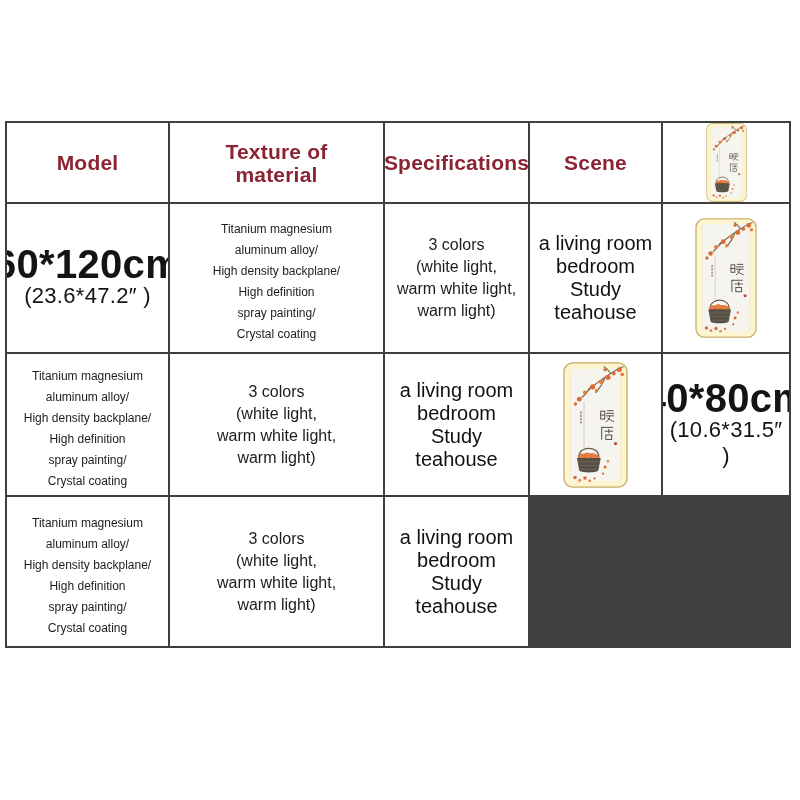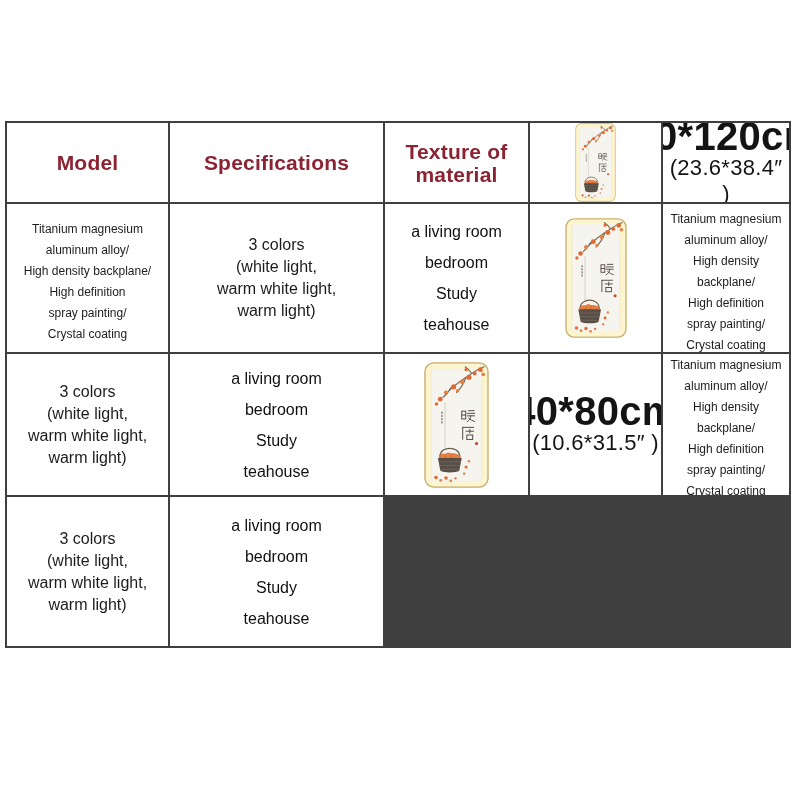--- a/index.html
+++ b/index.html
@@ -57,21 +57,21 @@
   }
   .texture-text{
     font-size:12px;line-height:21px;
     color:var(--cell-text,#1c1c1c);white-space:pre-line;margin-top:8px;
   }
   .light-text{
     font-size:16px;line-height:22px;
     color:var(--cell-text,#1c1c1c);white-space:pre-line;
   }
   .scene-text{
-    font-size:16px;line-height:31px;font-weight:500;
+    font-size:20px;line-height:23px;font-weight:500;
     color:#111;white-space:pre-line;
   }
   .panel{display:block;}
   .panel.r1{width:67px;height:130px;}
   .panel.r2{width:62px;height:120px;}
   .panel.r3{width:65px;height:126px;}
   
   .panel-frame{fill:var(--panel-frame-fill,#f4ebc6);stroke:var(--panel-frame-stroke,#c9ad69);stroke-width:1.4;}
   .panel-glowring{fill:none;stroke:var(--panel-glow,#fdf5cf);stroke-width:5;}
   .panel-face{fill:var(--panel-face,#f6f4ee);}
@@ -145,32 +145,33 @@
         <circle class="pers" cx="44" cy="110" r="1.6"></circle>
         <circle class="pers-light" cx="47" cy="104" r="1.3"></circle>
         <circle class="pers" cx="42" cy="117" r="1.2"></circle>
       </symbol>
     </defs>
   </svg>
 
   <div id="spec-table">
 
     <div class="cell th">Model</div>
-    <div class="cell th">Specifications</div>
     <div class="cell th">Texture of
 material</div>
+    <div class="cell th">Specifications</div>
+    <div class="cell th">Scene</div>
 
     <div class="cell">
       <svg class="panel r1" viewBox="0 0 68 132">
           <use href="#panel-art"></use>
         </svg>
     </div>
     <div class="cell">
       <div class="spec-size">60*120cm</div>
-      <div class="spec-inch">(23.6*38.4″ )</div>
+      <div class="spec-inch">(23.6*47.2″ )</div>
     </div>
     <div class="cell">
       <div class="texture-text">Titanium magnesium
 aluminum alloy/
 High density backplane/
 High definition
 spray painting/
 Crystal coating</div>
     </div>
     <div class="cell">

